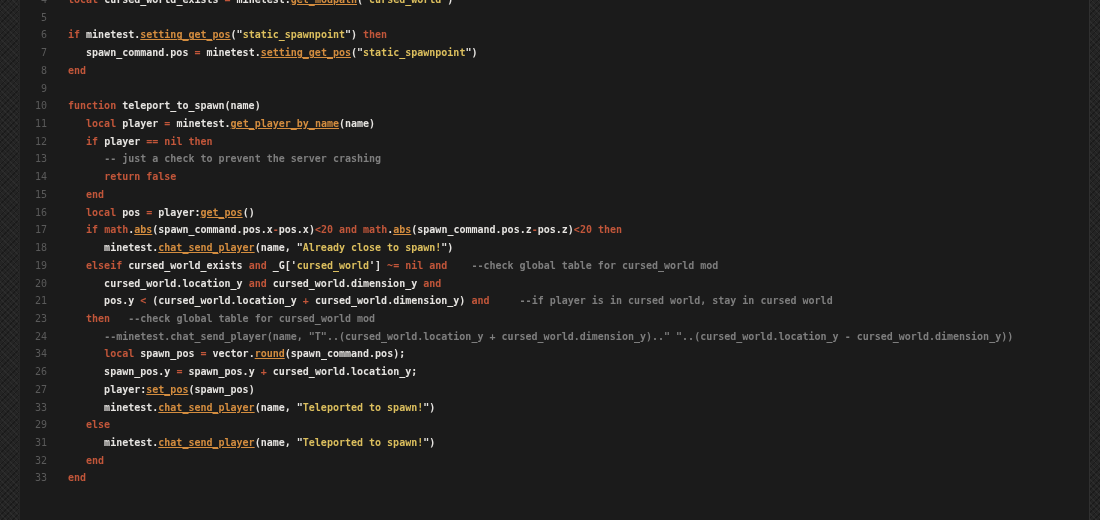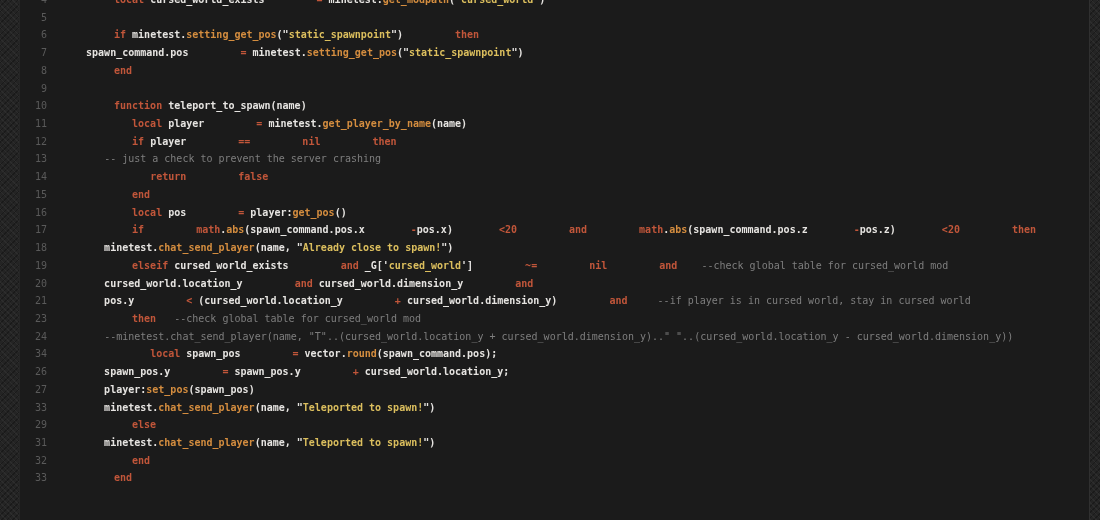--- a/index.html
+++ b/index.html
@@ -28,24 +28,24 @@
     display: inline-block; width: 27px; text-align: right;
     color: var(--lineNumber, #5a5a5a); font-size: 10px; font-weight: normal;
     vertical-align: top;
   }
   .codetext {
     display: inline-block; padding-left: 21px;
     font-size: 10px; font-weight: bold; color: var(--plain, #e6e4e1);
     vertical-align: top;
   }
   .tok-p { color: var(--plain, #e6e4e1); }
-  .tok-k { color: var(--keyword, #c1563a); margin-left: 46px; }
-  .tok-f { color: var(--function, #d48d3f); }
+  .tok-k { color: var(--keyword, #c1563a); }
+  .tok-f { color: var(--function, #d48d3f); text-decoration: underline; }
   .tok-s { color: var(--string, #dcbf5e); }
-  .tok-c { color: var(--comment, #7e7e7e); font-weight: normal; }
+  .tok-c { color: var(--comment, #7e7e7e); font-weight: bold; }
 </style>
 </head>
 <body>
 
 <div class="screen">
   <div class="edge left"></div>
   <div class="code-area">
     <div class="lines" id="lines">
         <div class="row"><span class="ln">4</span><span class="codetext"><span class="tok-k">local</span><span class="tok-p"> cursed_world_exists </span><span class="tok-k">=</span><span class="tok-p"> minetest.</span><span class="tok-f">get_modpath</span><span class="tok-p">("</span><span class="tok-s">cursed_world</span><span class="tok-p">")</span></span></div>
         <div class="row"><span class="ln">5</span><span class="codetext"></span></div>

